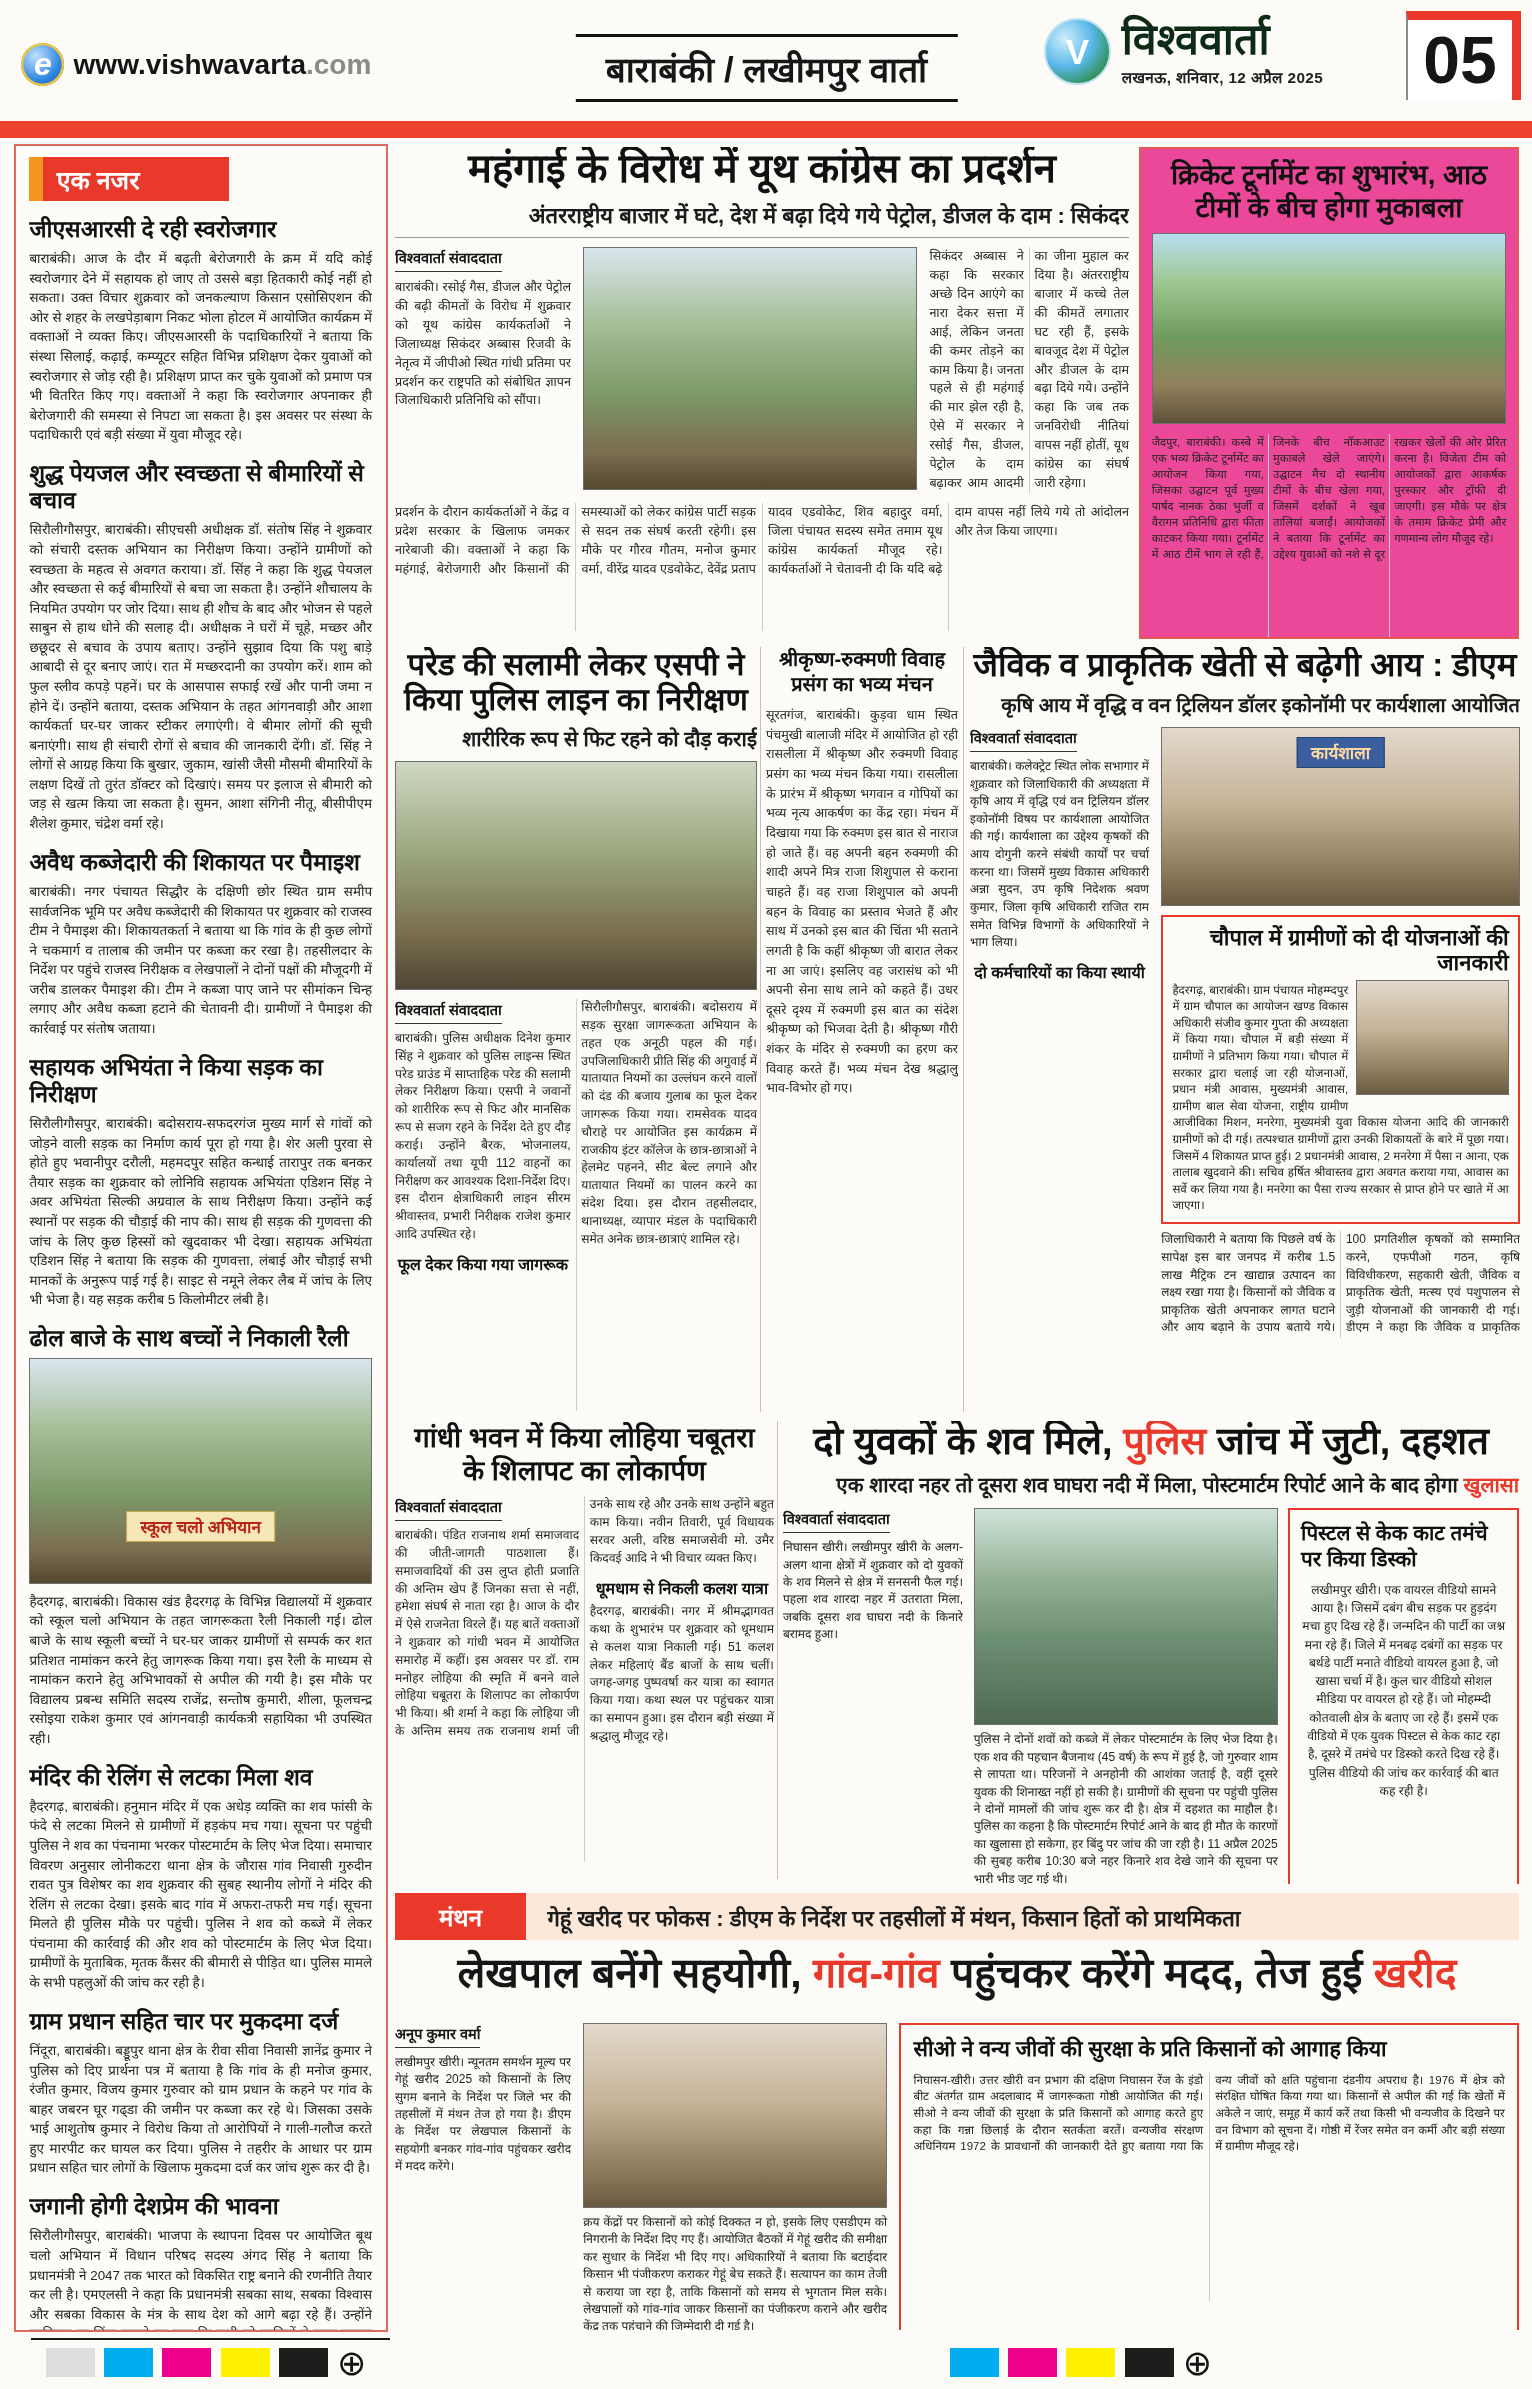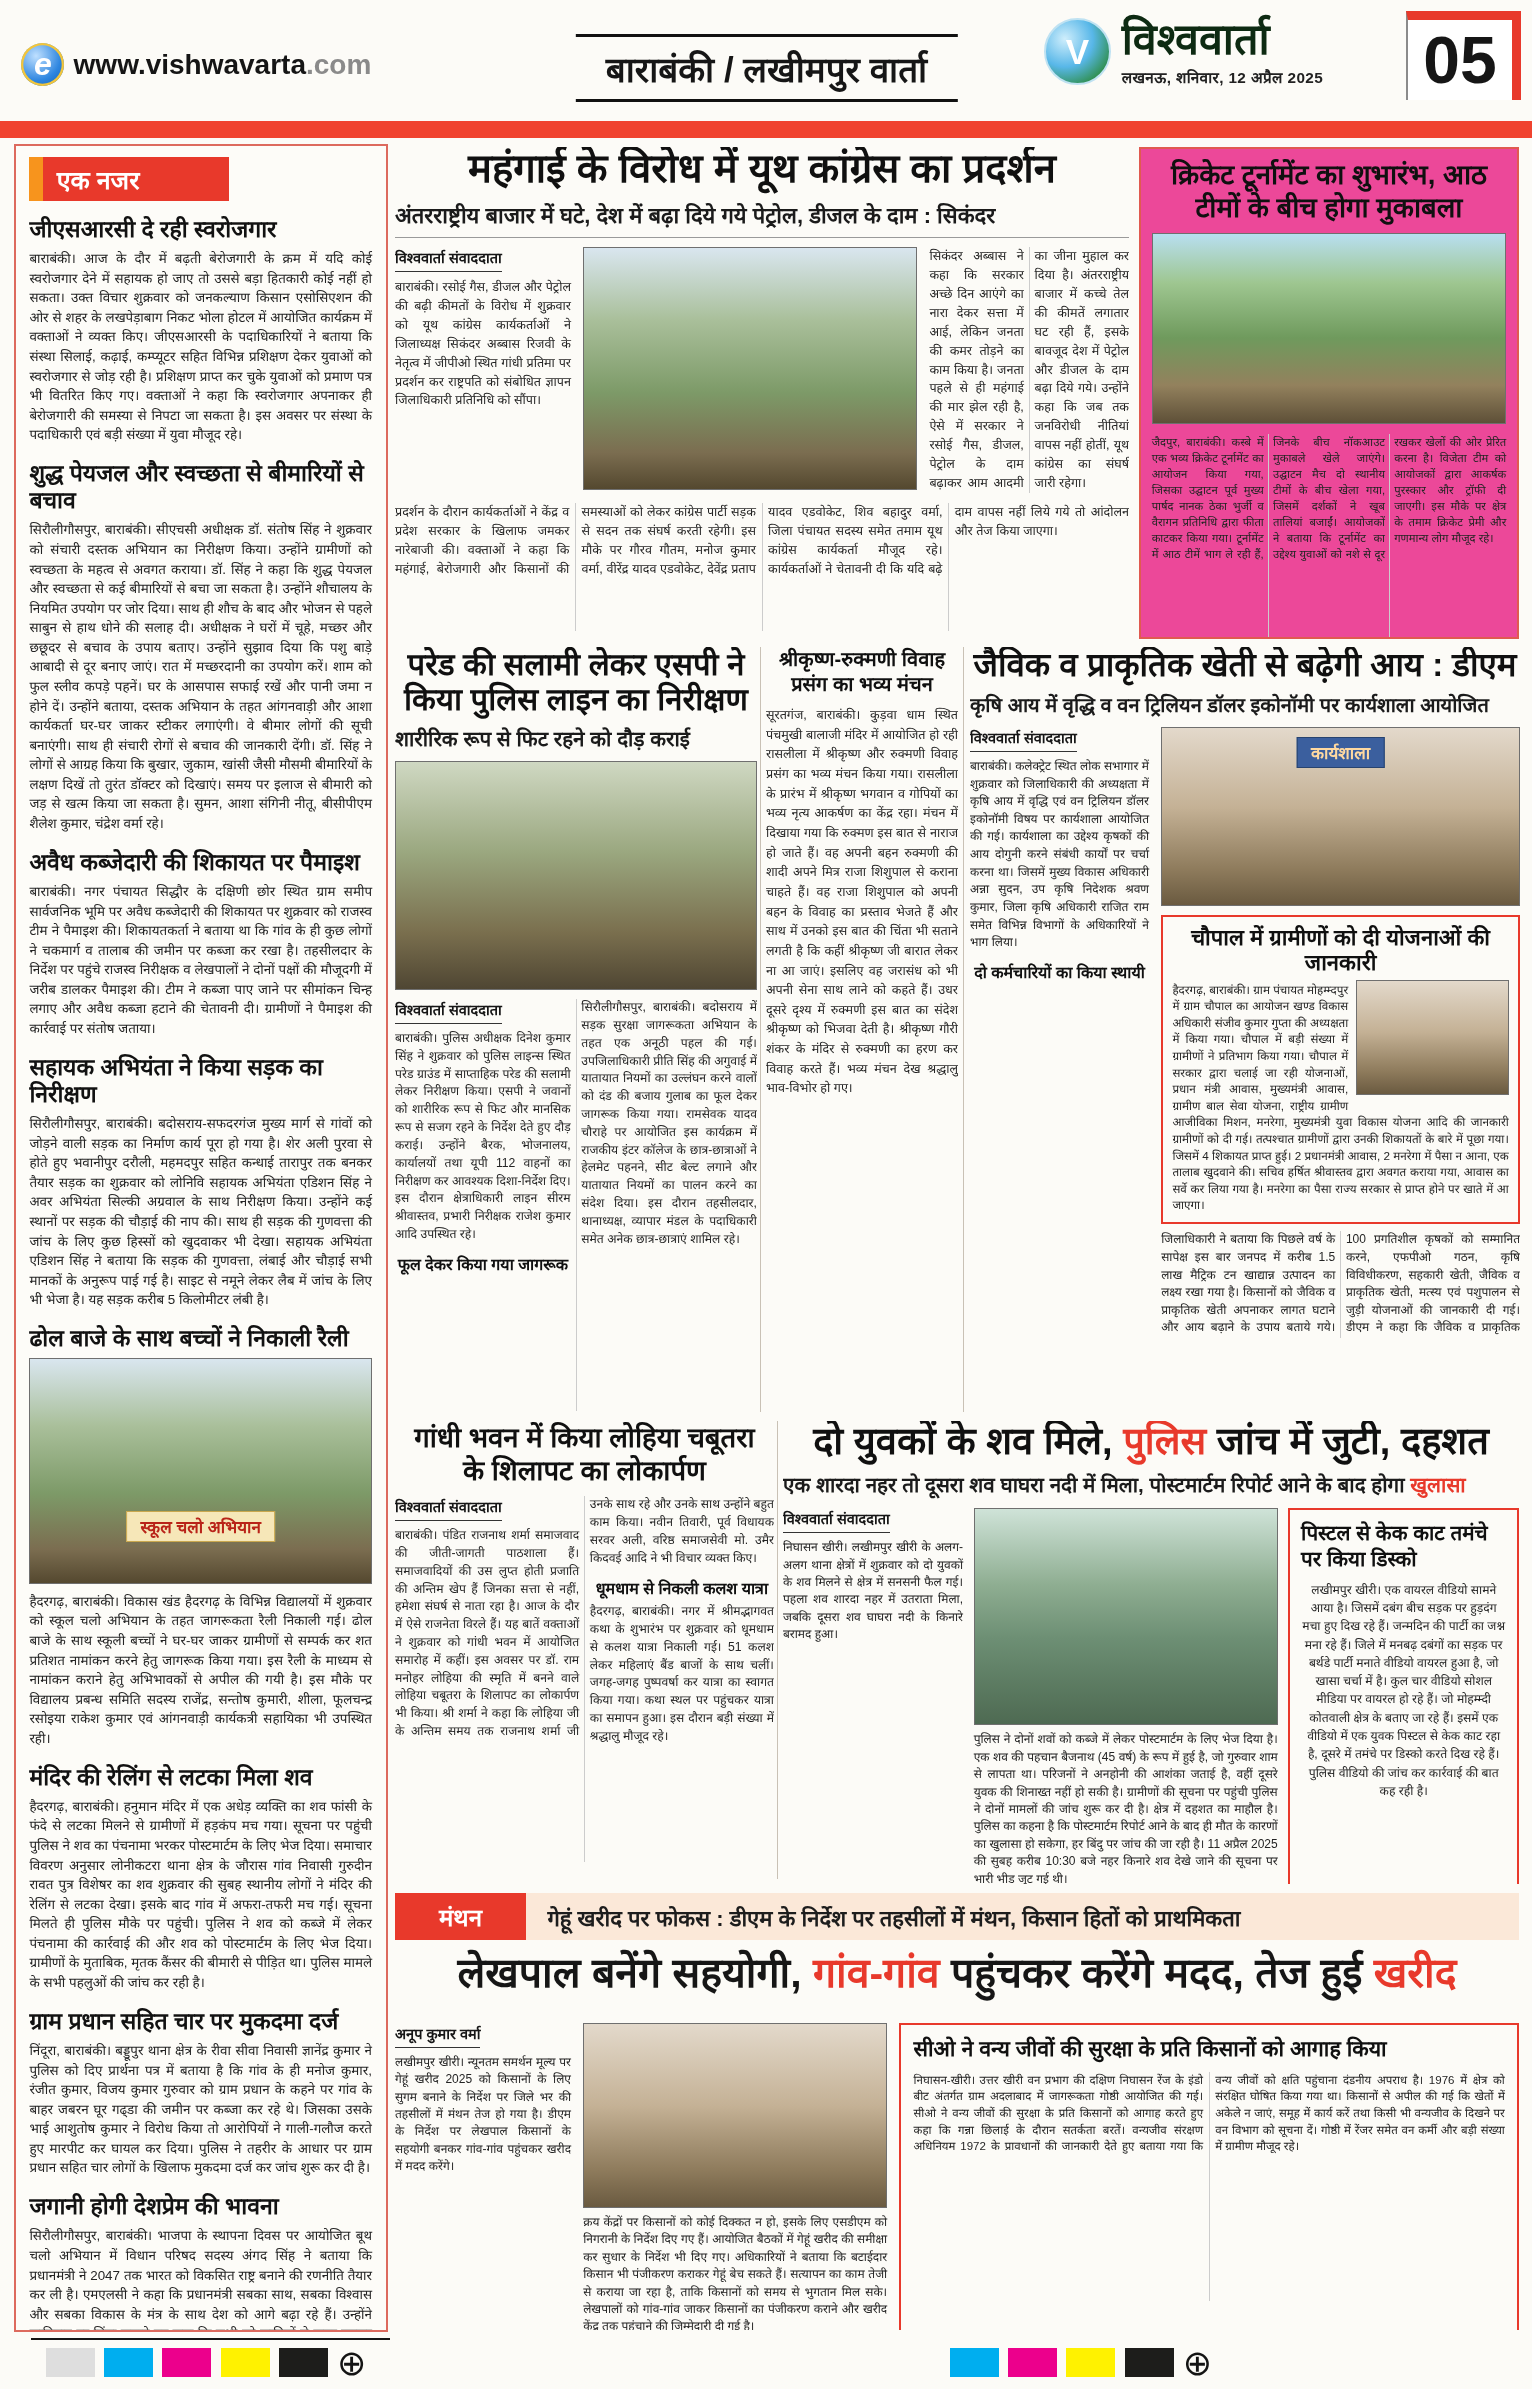--- a/index.html
+++ b/index.html
@@ -30,21 +30,21 @@
   .mh-date{font-size:15.3px;font-weight:700;color:#222;margin-top:4.6px;letter-spacing:0.4px}
   .pagenum{left:1406px;top:10.7px;width:115px;height:89px;
            border-top:9.2px solid #e8392b;border-right:9.2px solid #e8392b;border-left:2.3px solid #8b8b8b;
            display:flex;align-items:center;justify-content:center;
            font-size:66px;font-weight:800;background:#fff}
   .redbar{left:0;top:121px;width:1533px;height:17px;background:#f0432f}
 
   
   .art{overflow:hidden}
   .hl{font-weight:800;text-align:center;color:#101010}
-  .sub{font-weight:700;text-align:left;color:#1b1b1b}
+  .sub{font-weight:700;text-align:right;color:#1b1b1b}
   .byline{display:inline-block;font-size:14.5px;font-weight:800;border-bottom:1.5px solid #333;
           padding-bottom:3.8px;margin-bottom:6.1px}
   p.body{font-size:12.6px;line-height:1.5;text-align:justify;color:#242424}
   .innerhead{font-size:16px;font-weight:800;text-align:center;margin:9.2px 0 4.6px;color:#111}
   .red{color:#e8392b}
   .vrule{width:0.8px;background:#c9c1b5}
 
   
   .photo{position:relative;border:0.8px solid #6f6f6f;overflow:hidden}
   .ph-outdoor{background:linear-gradient(180deg,#b8dff0 0%,#9ec690 26%,#6f9a5d 55%,#93815d 80%,#5e5038 100%)}
@@ -95,21 +95,21 @@
   .raslila p.body{font-size:12.6px;line-height:1.56;margin-top:9.2px}
 
   
   .organic{left:970px;top:647px;width:550px;height:765px}
   .organic .hl{font-size:33px;line-height:1.1}
   .organic .sub{font-size:20px;margin-top:7.6px}
   .org-grid{display:grid;grid-template-columns:179px 1fr;gap:12.2px;margin-top:9.2px;height:635px}
   .org-grid p.body{font-size:12px;line-height:1.47}
   .ph-workshop{height:179px}
   .chaupal{border:2.3px solid #e8392b;margin-top:9.2px;padding:7.6px 9.2px;overflow:hidden}
-  .chaupal .hl{font-size:22px;text-align:center;line-height:1.15}
+  .chaupal .hl{font-size:22px;text-align:right;line-height:1.15}
   .chaupal .photo{float:right;width:153px;height:115px;margin:4.6px 0 4.6px 7.6px}
   .chaupal p.body{font-size:11.7px;line-height:1.42;margin-top:6.1px}
   .org-cont{column-count:2;column-gap:10.7px;column-rule:0.8px solid #ccc;margin-top:7.6px;height:107px}
 
   
   .gandhi{left:395px;top:1421px;width:379px;height:463px}
   .gandhi .hl{font-size:27.5px;line-height:1.2}
   .gandhi .cols{column-count:2;column-gap:10.7px;column-rule:0.8px solid #ccc;margin-top:9.2px;height:366px}
   .gandhi p.body{font-size:12.2px;line-height:1.46}
 

